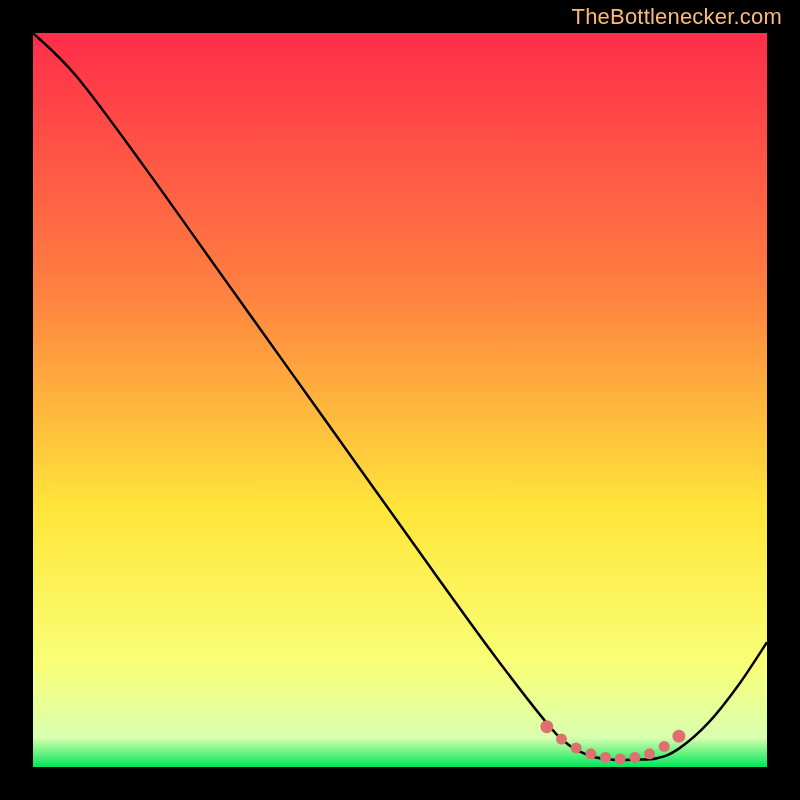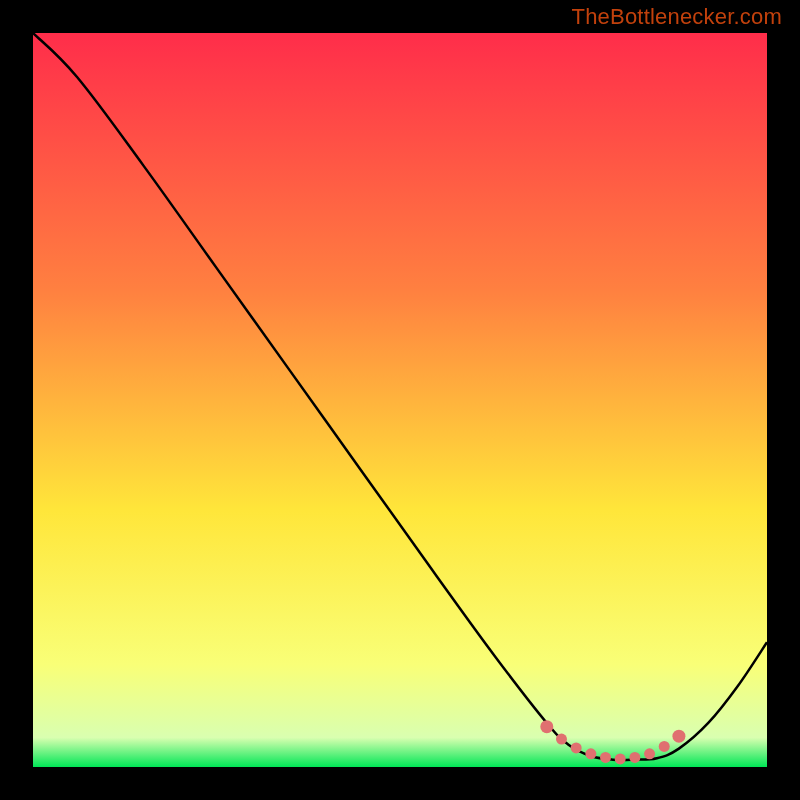--- a/index.html
+++ b/index.html
@@ -14,21 +14,21 @@
   .outer {
     position: relative;
     width: 800px;
     height: 800px;
     background: #000;
   }
   .watermark {
     position: absolute;
     top: 4px;
     right: 18px;
-    color: #c2410c;
+    color: #fdba74;
     font-size: 22px;
     font-weight: 500;
     letter-spacing: 0.2px;
     user-select: none;
   }
   .plot {
     position: absolute;
     left: 33px;
     top: 33px;
     width: 734px;

